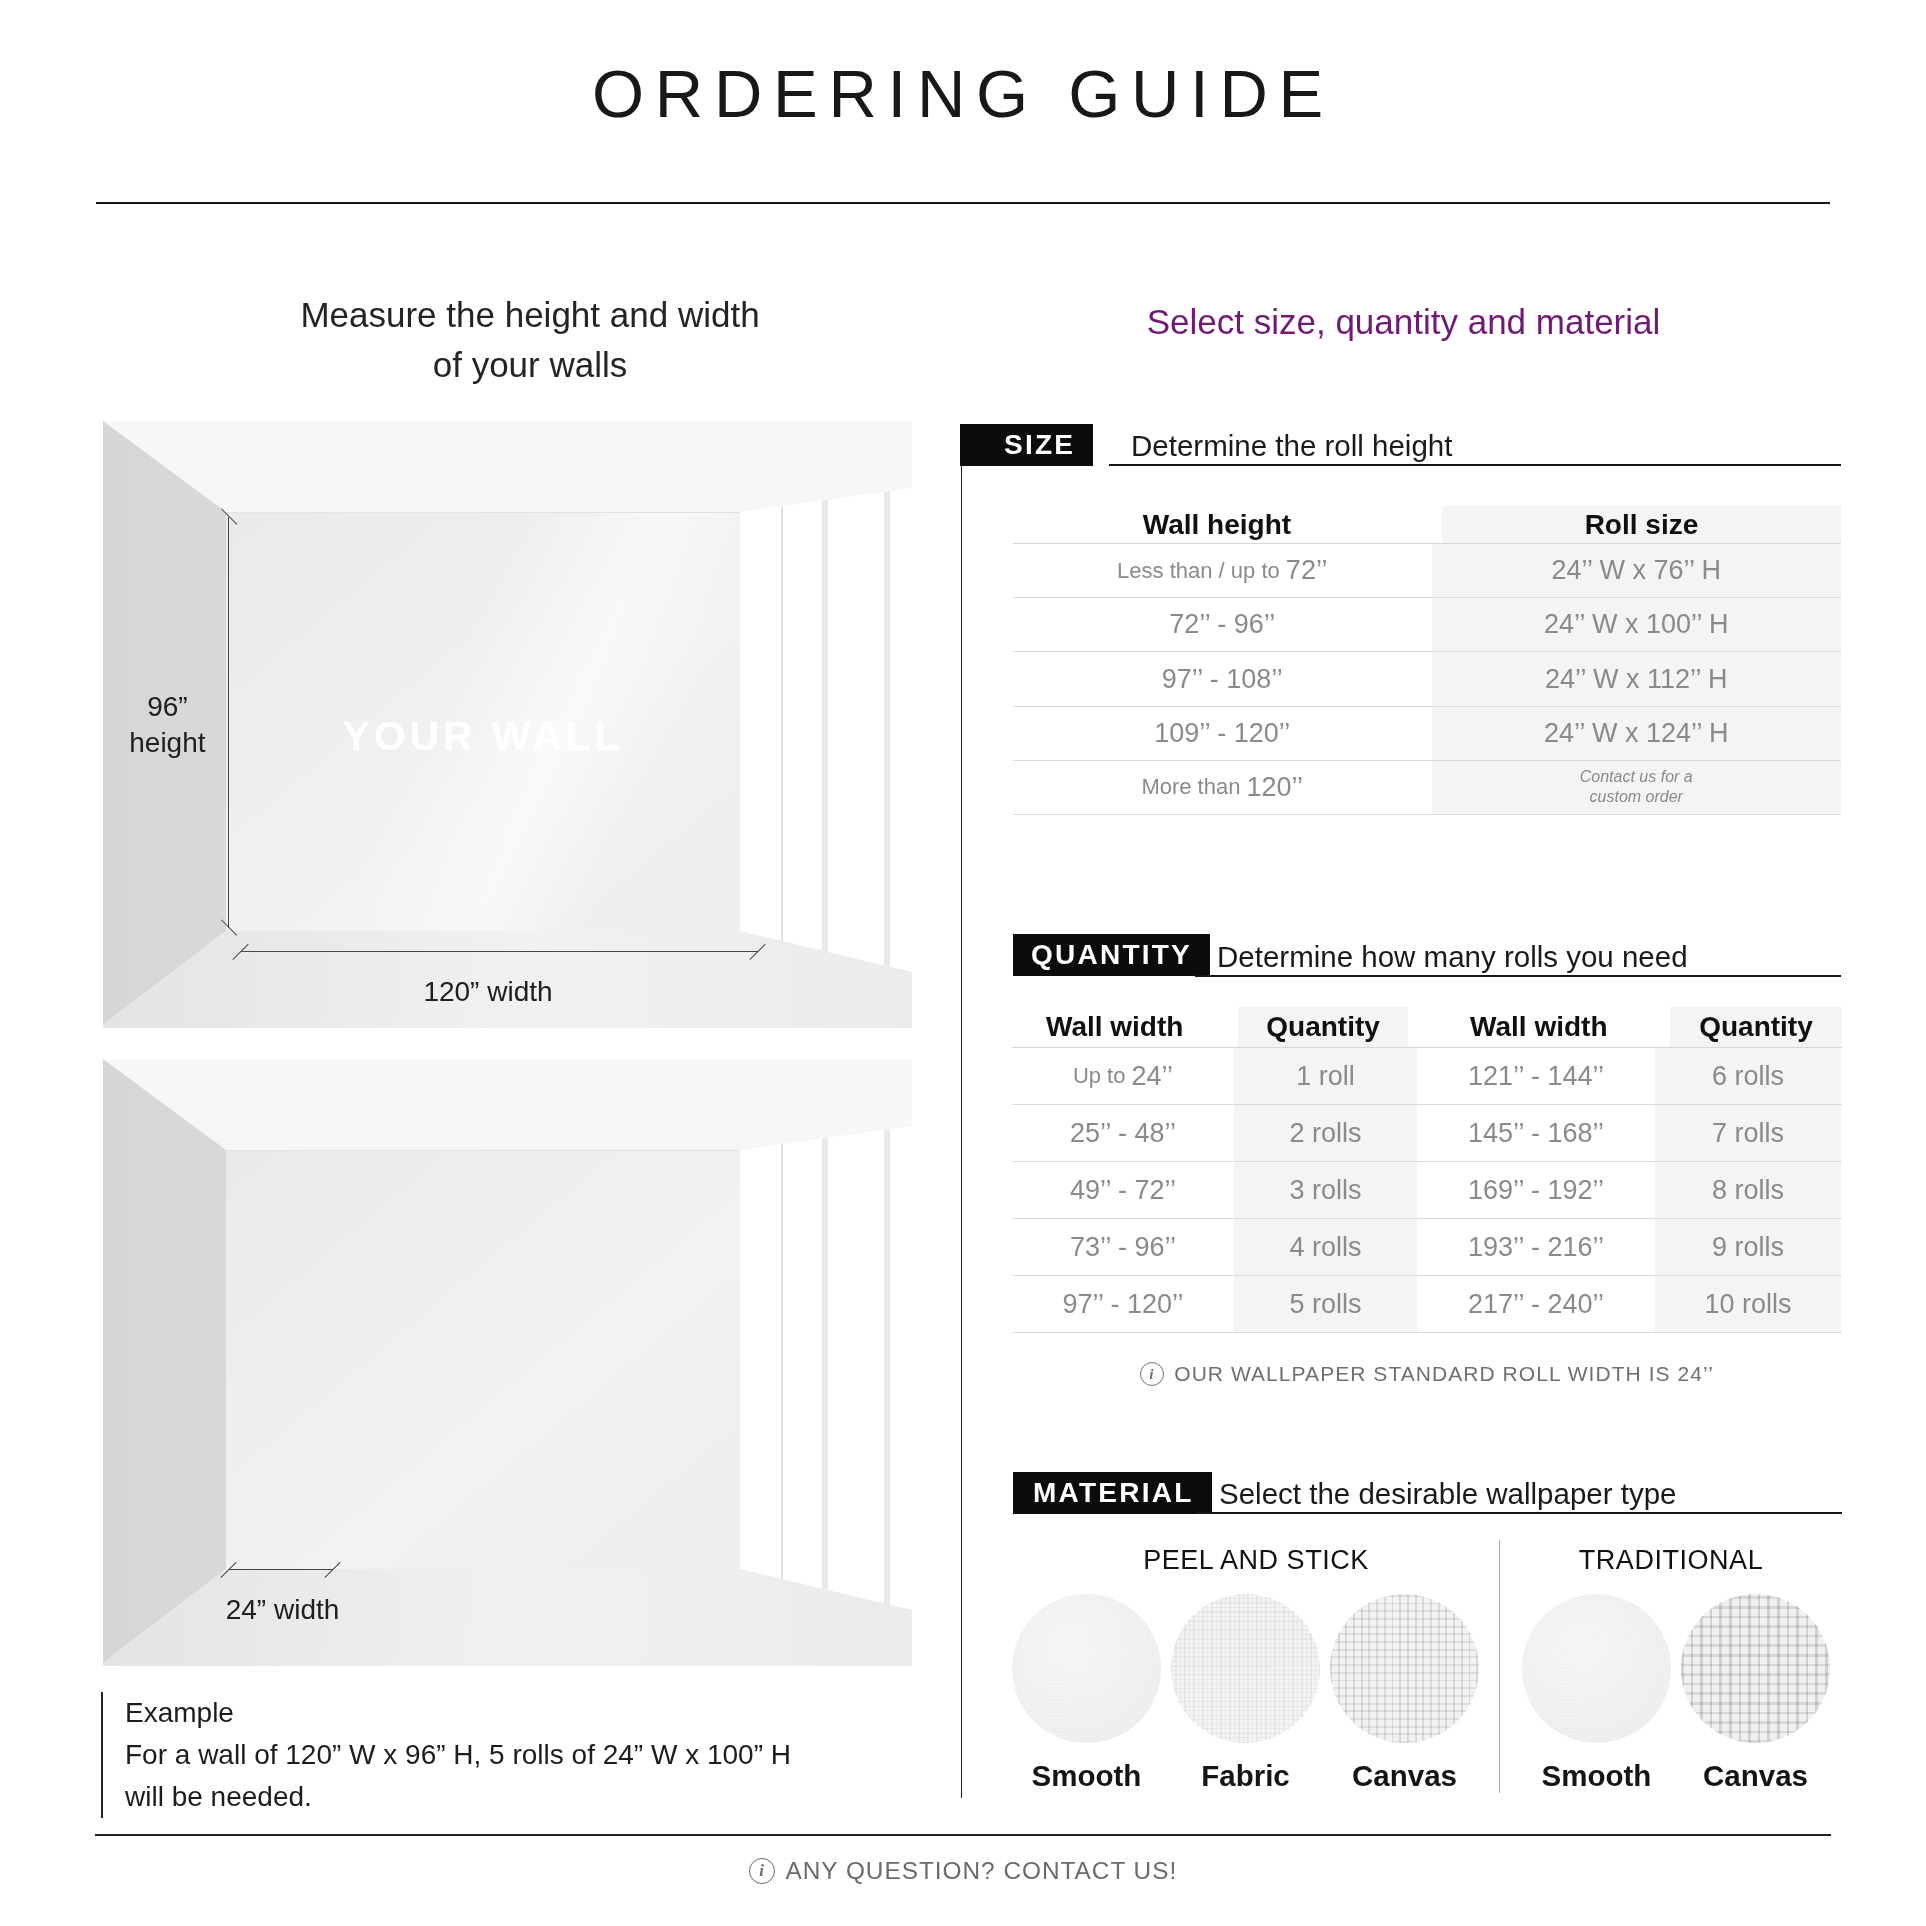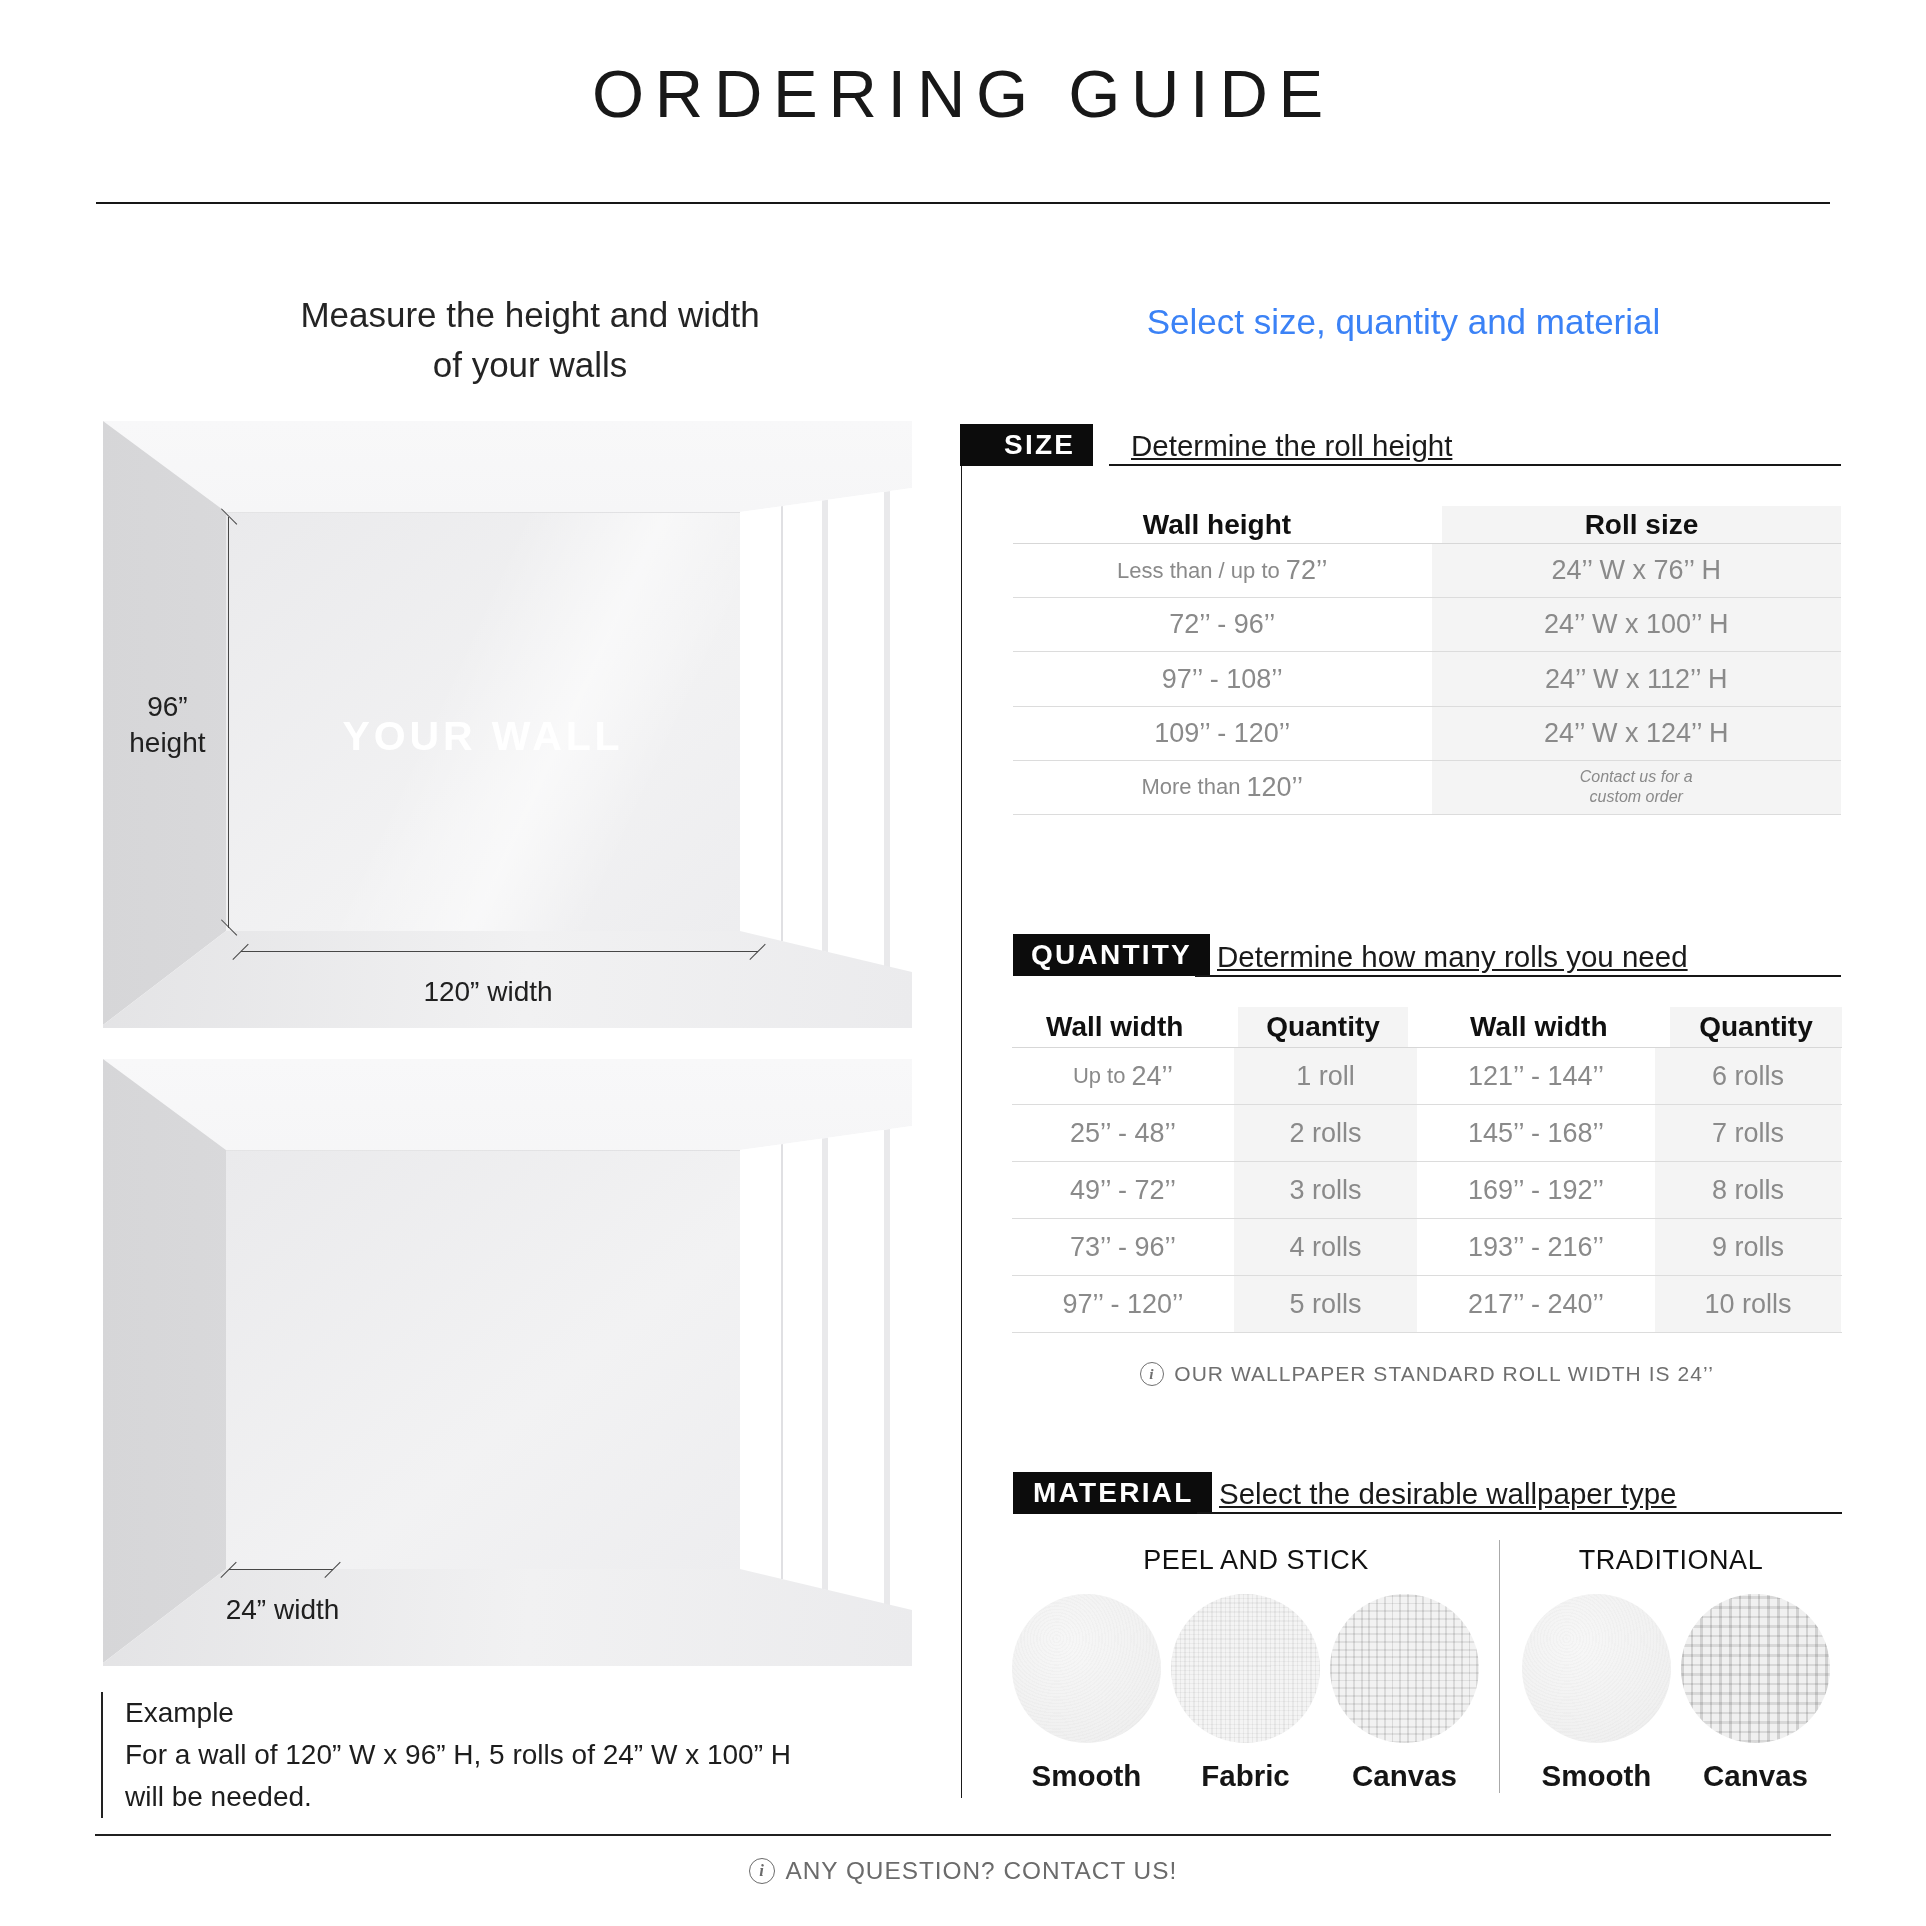--- a/index.html
+++ b/index.html
@@ -7,21 +7,21 @@
        font-family:"Liberation Sans","DejaVu Sans",sans-serif;color:#1b1b1b;}
   .abs{position:absolute;}
 
   
   .page-title{top:55px;left:0;width:1926px;text-align:center;font-size:67px;font-weight:300;
               letter-spacing:.16em;color:#181818;}
   .title-rule{top:202px;left:96px;width:1734px;height:1.9px;background:#161616;}
 
   
   .left-heading{top:290px;left:148px;width:764px;text-align:center;font-size:35px;line-height:1.42;color:#242424;}
-  .right-heading{top:302px;left:963px;width:881px;text-align:center;font-size:35px;color:#3b82f6;}
+  .right-heading{top:302px;left:963px;width:881px;text-align:center;font-size:35px;color:#701a75;}
   .col-divider{left:961px;top:425px;width:1.3px;height:1373px;background:#1a1a1a;}
 
   
   .room{width:809px;height:607px;overflow:hidden;}
   .room1{left:103px;top:421px;}
   .room2{left:103px;top:1059px;}
   .room .layer{position:absolute;left:0;top:0;width:809px;height:607px;}
   .ceiling{clip-path:polygon(0 0,809px 0,809px 67px,637px 91px,123px 91px);
            background:linear-gradient(180deg,#f8f8f9 0%,#eaeaec 100%);}
   .wall-left{clip-path:polygon(0 0,123px 91px,123px 510px,0 604px);
@@ -62,21 +62,21 @@
   .panel:last-child{border-right:none;}
   .roll-label{position:absolute;bottom:33px;left:0;width:100%;text-align:center;font-size:27px;color:#4c4c4c;}
 
   
   .example{left:101px;top:1692px;width:835px;border-left:2.6px solid #222;padding-left:22px;
            font-size:28px;line-height:1.5;color:#1d1d1d;}
 
   
   .badge{position:absolute;height:42px;background:#0c0c0c;color:#fff;display:flex;align-items:center;
          padding:0 18px;font-size:28px;font-weight:600;letter-spacing:.08em;}
-  .subtitle{position:absolute;height:40px;line-height:40px;font-size:29.5px;color:#1a1a1a;text-decoration:underline;}
+  .subtitle{position:absolute;height:40px;line-height:40px;font-size:29.5px;color:#1a1a1a;}
   .sec-rule{position:absolute;height:1.9px;background:#161616;}
 
   
   .tbl{position:absolute;display:flex;flex-direction:column;}
   .trow{display:flex;flex:1;border-bottom:1.3px solid #dcdcdc;}
   .trow.head{flex:none;border-bottom:1.3px solid #d7d7d7;gap:21px;}
   .cell{display:flex;align-items:center;justify-content:center;color:#8a8a8a;font-size:27px;}
   .cell .pre{font-size:22px;white-space:pre;}
   .head .cell{color:#101010;font-size:28px;font-weight:700;}
   .shade{background:#f4f4f4;}

